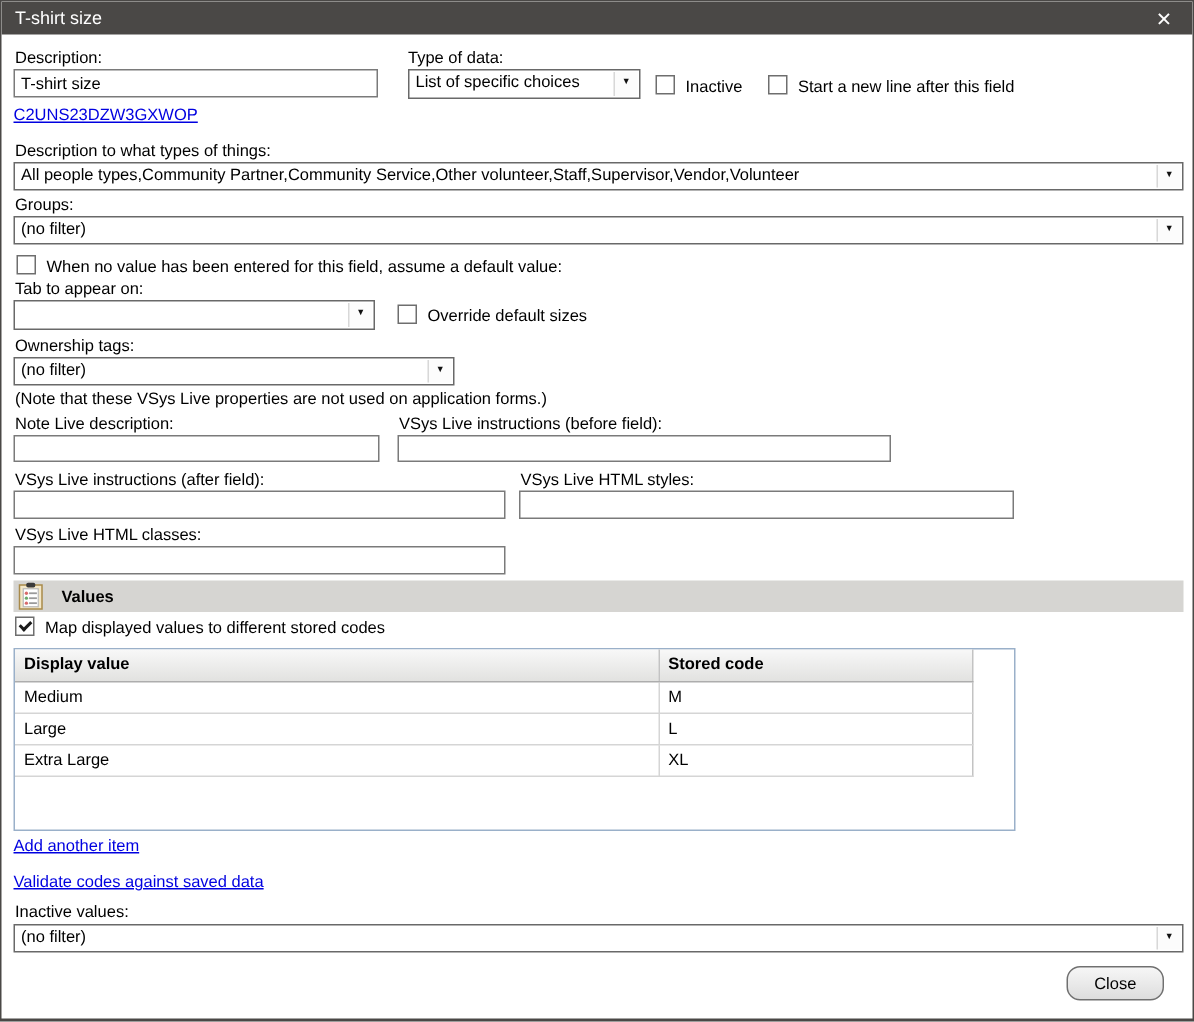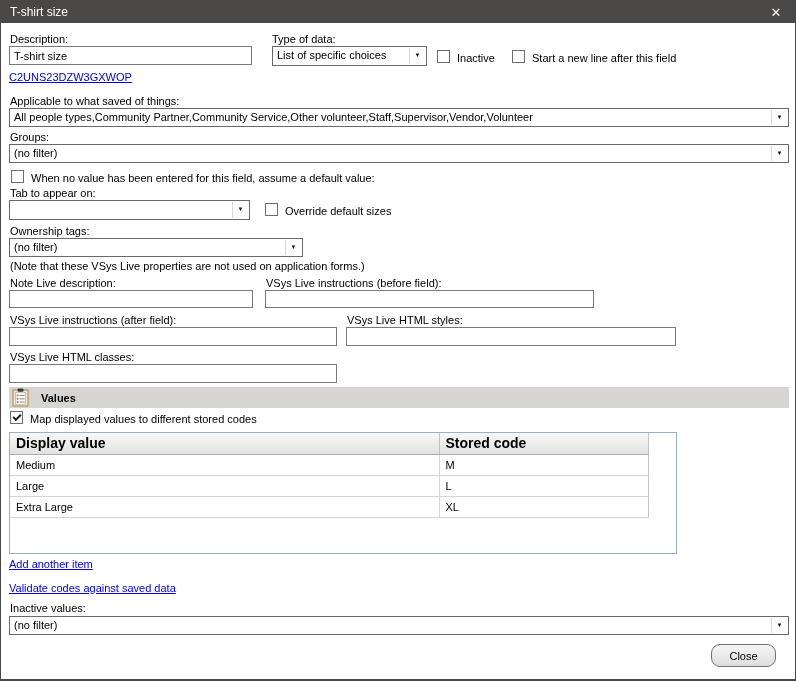--- a/index.html
+++ b/index.html
@@ -38,21 +38,21 @@
   .link { position:absolute; color:#0000e0; text-decoration:underline; cursor:pointer; white-space:nowrap; }
   .secbar {
     position:absolute; left:8px; width:780px; height:21px; background:#d6d5d2;
     display:flex; align-items:center;
   }
   .secbar .sectitle { font-weight:bold; margin-left:24px; }
   .secicon { position:absolute; left:3px; top:1px; width:17px; height:19px; }
   .grid-wrap { position:absolute; background:#fff; border:1px solid #9ab0c9; }
   table.grid { border-collapse:collapse; table-layout:fixed; width:638px; }
   table.grid th {
-    height:21px; text-align:left; padding:0 6px; font-weight:bold; font-size:14px;
+    height:21px; text-align:left; padding:0 6px; font-weight:bold; font-size:11px;
     background:linear-gradient(#f8f8f8,#e2e2e0); border-right:1px solid #c3c3c3; border-bottom:1px solid #adadad;
   }
   table.grid td {
     height:21px; padding:0 6px; font-size:11px; border-right:1px solid #d5d5d5; border-bottom:1px solid #d5d5d5;
     overflow:hidden; white-space:nowrap;
   }
   table.grid th:last-child, table.grid td:last-child { border-right:1px solid #c3c3c3; }
   tr.sel td.c0 { background:#b8cce4; }
   tr.sel td.c1 { background:#ffffe1; }
   .btn {
@@ -81,21 +81,21 @@
   </div>
 
   <span class="cb" style="left:436px; top:49px;"></span>
   <div class="lbl" style="left:456px; top:51px;">Inactive</div>
 
   <span class="cb" style="left:511px; top:49px;"></span>
   <div class="lbl" style="left:531px; top:51px;">Start a new line after this field</div>
 
   <div class="link" style="left:8px; top:70px;">C2UNS23DZW3GXWOP</div>
 
-  <div class="lbl" style="left:9px; top:94px;">Applicable to what saved of things:</div>
+  <div class="lbl" style="left:9px; top:94px;">Description to what types of things:</div>
   <div class="combo" style="left:8px; top:107px; width:780px; height:19px;">
     <span>All people types,Community Partner,Community Service,Other volunteer,Staff,Supervisor,Vendor,Volunteer</span>
     <span class="arrow">▼</span>
   </div>
 
   <div class="lbl" style="left:9px; top:130px;">Groups:</div>
   <div class="combo" style="left:8px; top:143px; width:780px; height:19px;">
     <span>(no filter)</span>
     <span class="arrow">▼</span>
   </div>

